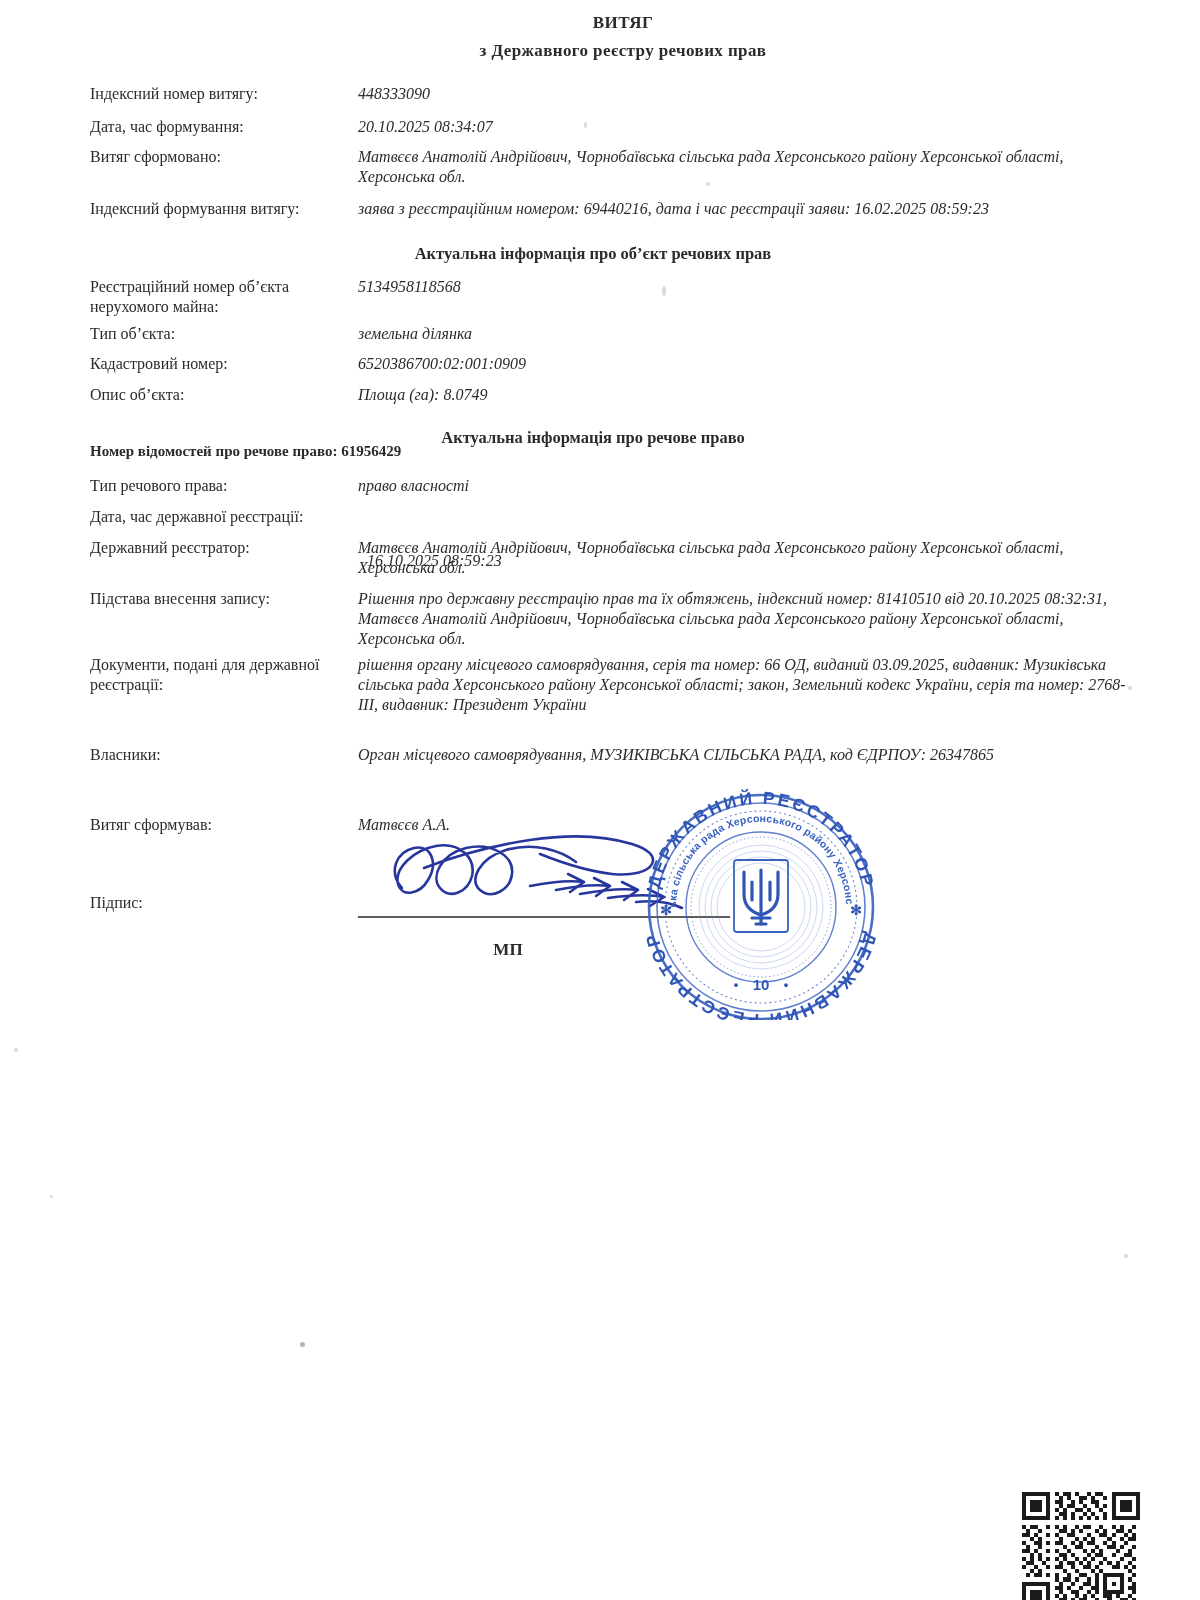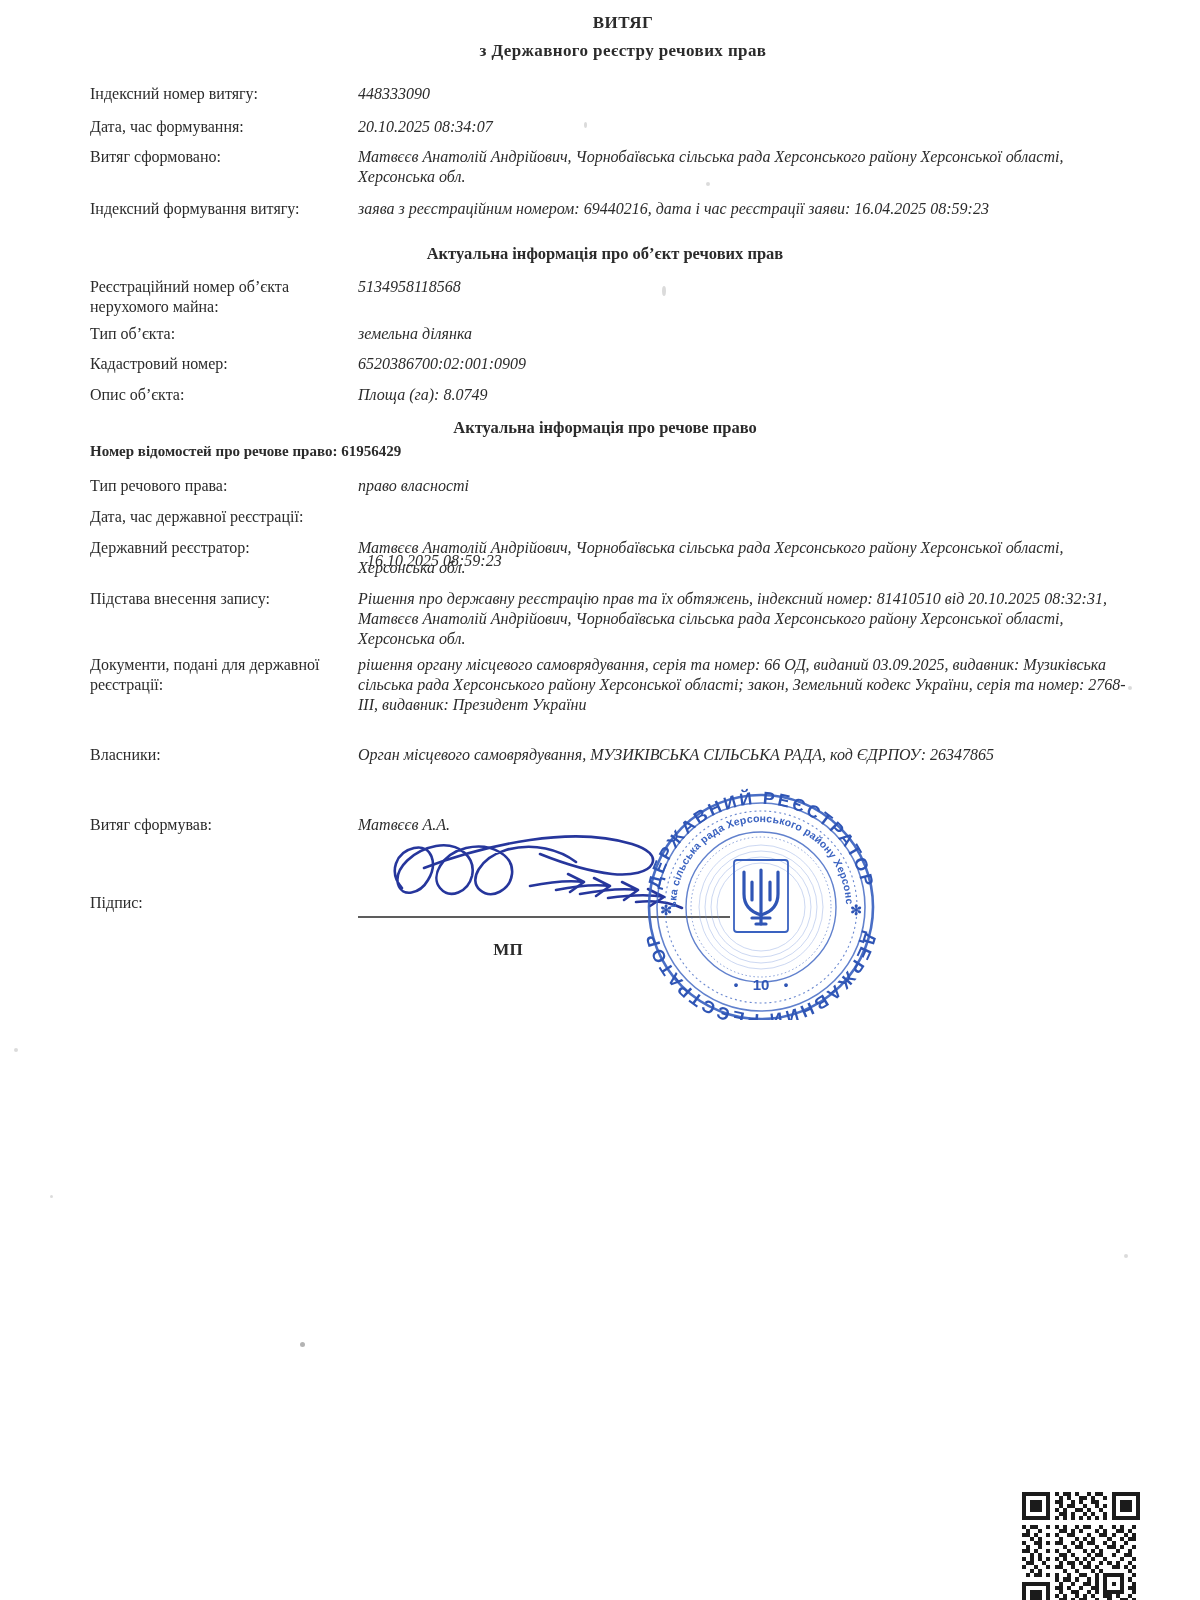--- a/index.html
+++ b/index.html
@@ -31,24 +31,23 @@
   #title-main   { top: 13px;  font-size: 17px; }
   #title-sub    { top: 41px;  font-size: 17px; }
 
   .section-heading {
     position: absolute;
     left: 0;
     width: 1186px;
     text-align: center;
     font-weight: bold;
     font-size: 16.5px;
-    padding-left: 12px;
   }
   #heading-object { top: 244px; }
-  #heading-right  { top: 418px; }
+  #heading-right  { top: 428px; }
 
   
   .field {
     position: absolute;
     left: 90px;
     width: 1060px;
   }
   .field .label {
     position: absolute;
     left: 0;
@@ -151,21 +150,21 @@
     <div class="value">20.10.2025 08:34:07</div>
   </div>
 
   <div class="field" style="top:147px;">
     <div class="label">Витяг сформовано:</div>
     <div class="value">Матвєєв Анатолій Андрійович, Чорнобаївська сільська рада Херсонського району Херсонської області, Херсонська обл.</div>
   </div>
 
   <div class="field" style="top:199px;">
     <div class="label">Індексний формування витягу:</div>
-    <div class="value">заява з реєстраційним номером: 69440216, дата і час реєстрації заяви: 16.04.2025 08:59:23</div>
+    <div class="value">заява з реєстраційним номером: 69440216, дата і час реєстрації заяви: 16.02.2025 08:59:23</div>
   </div>
 
   <div class="section-heading" id="heading-object">Актуальна інформація про об’єкт речових прав</div>
 
   <div class="field" style="top:277px;">
     <div class="label">Реєстраційний номер об’єкта нерухомого майна:</div>
     <div class="value">5134958118568</div>
   </div>
 
   <div class="field" style="top:324px;">

